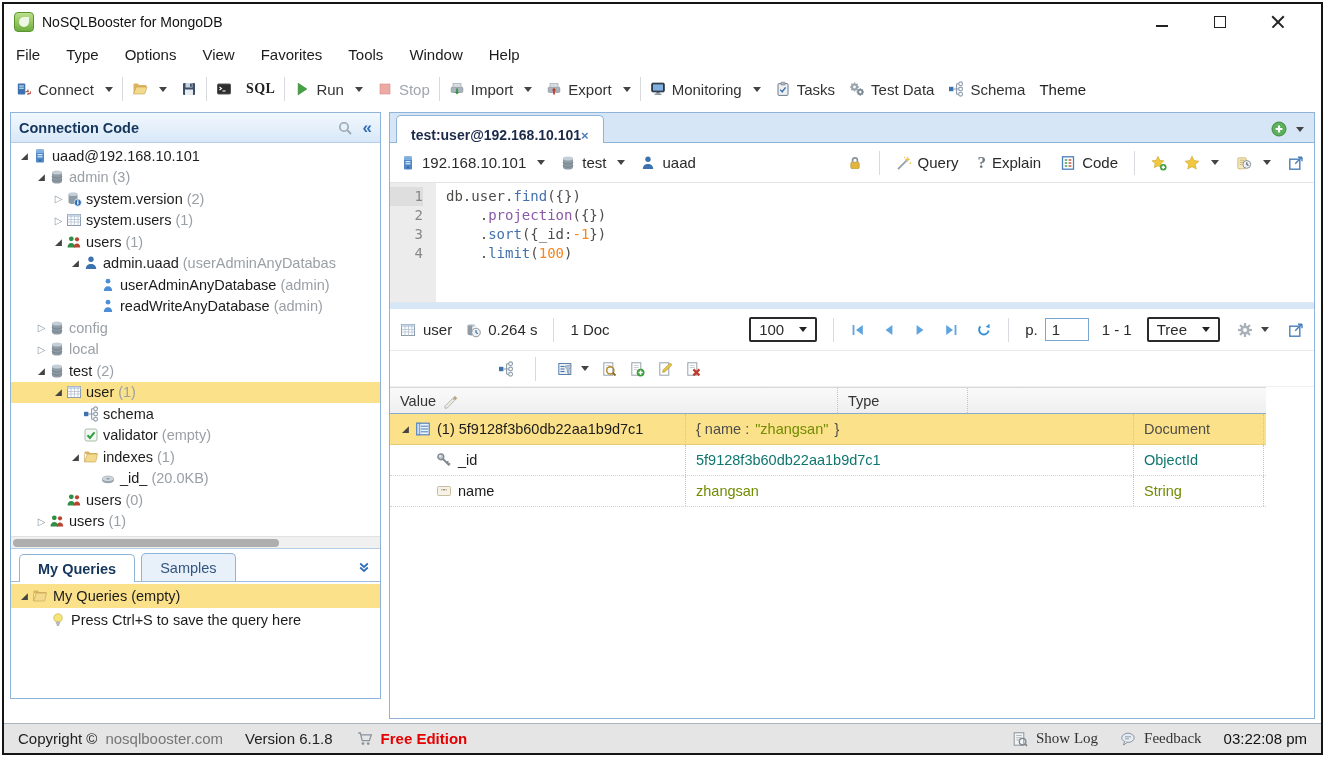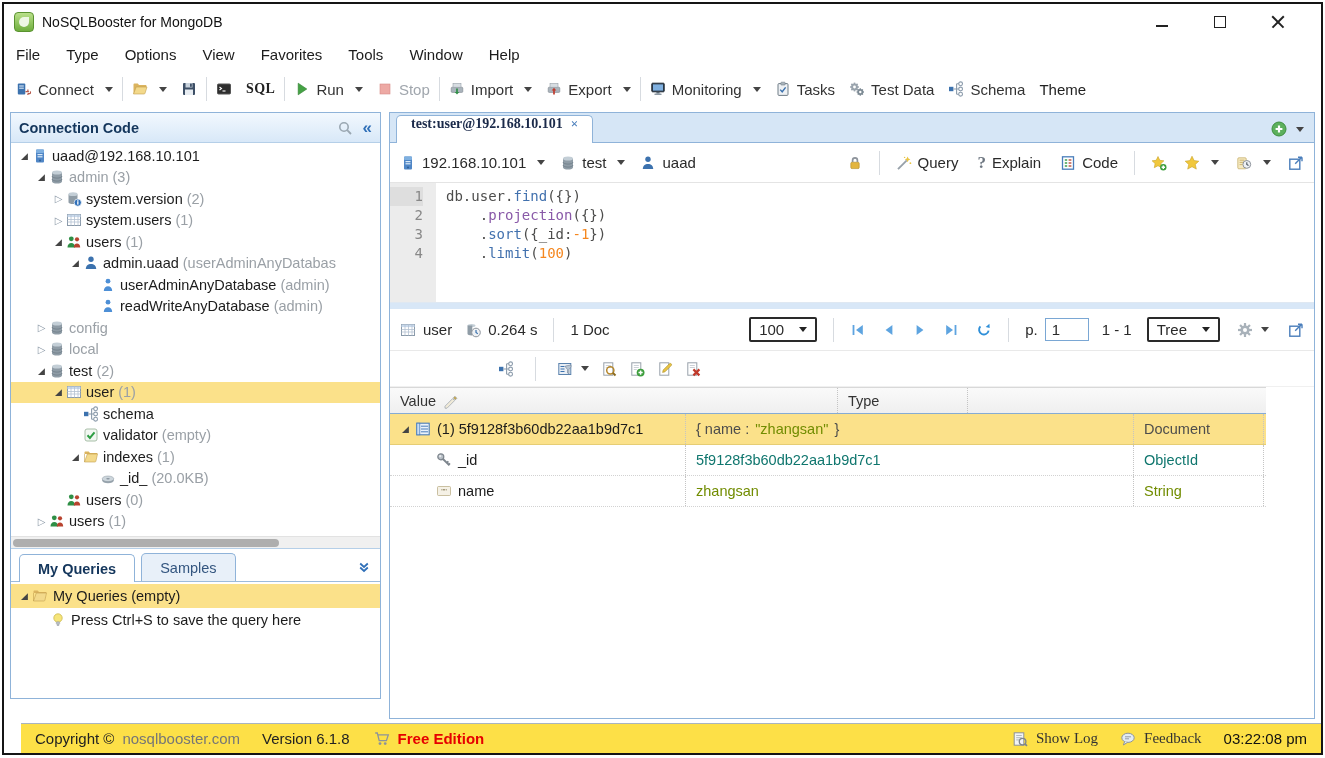--- a/index.html
+++ b/index.html
@@ -70,22 +70,22 @@
   .qlist { height:116px; padding-top:2px; }
   .qrow { height:24px; display:flex; align-items:center; font-size:14.5px; color:#1c1c1c; white-space:nowrap;}
   .qrow.sel { background:#fbe18a; }
   .qrow .ic { margin-right:5px;}
 
   
   .main { flex:1; display:flex; flex-direction:column; min-width:0; margin-bottom:4px;}
   .tabbar { height:31px; background:#d6e6f6; border:1px solid #8fb3d9; border-bottom:1px solid #8fb3d9;
             display:flex; align-items:flex-end; padding:0 10px 0 6px; }
   .etab { height:28px; background:#fff; border:1px solid #8fb3d9; border-bottom:none; border-radius:5px 5px 0 0;
-          display:flex; align-items:flex-start; gap:8px; padding:0 14px; margin-bottom:-1px; z-index:2;
-          font-size:14px; font-weight:bold; color:#1b2a4a; cursor:default;font-family:Liberation Serif, serif;}
+          display:flex; align-items:flex-end; padding:0 14px; margin-bottom:-1px; z-index:2;
+          font-size:14px; font-weight:bold; color:#1b2a4a; cursor:default;}
   .etab .x { color:#4a7ebb; font-weight:bold; font-size:13px; cursor:pointer;}
   .tabbar-right { margin-left:auto; display:flex; align-items:center; gap:4px; margin-bottom:5px;}
   .panel { flex:1; border:1px solid #8fb3d9; border-top:none; display:flex; flex-direction:column;
            background:#fff; min-height:0;}
 
   .querybar { height:40px; display:flex; align-items:center; padding:0 10px; gap:7px; font-size:15px;
               color:#2a2a2a; border-bottom:1px solid #e4e4e4;}
   .qbtn { display:flex; align-items:center; gap:6px; cursor:default; white-space:nowrap;}
   .qmark { font-family:"Liberation Serif",serif; font-weight:bold; font-size:17px; color:#6d7680;}
 
@@ -120,21 +120,21 @@
   .c-val { width:448px; padding-left:10px; display:flex; align-items:center; gap:6px; border-right:1px dotted #c4c4c4;
            height:100%; overflow:hidden; white-space:nowrap;}
   .c-type{ width:130px; padding-left:10px; display:flex; align-items:center; height:100%; border-right:1px dotted #c4c4c4;}
   .rrow { display:flex; height:31px; align-items:center; border-bottom:1px dotted #d2d2d2; background:#fff;}
   .rrow.sel { background:#fbe18a; border-bottom:1px solid #e6cd74;}
   .rrow .ic { margin-right:6px;}
   .rrow .arr{ margin-right:2px;}
 
   
   .statusbar { height:30px; border-top:1px solid #a9b4bf; display:flex; align-items:center;
-               padding:0 14px; gap:8px; font-size:15px; color:#222; background:#fde047;margin-left:17px;}
+               padding:0 14px; gap:8px; font-size:15px; color:#222; background:#e5e5e5;}
   .site { color:#767676;text-align:center; }
   .version { margin-left:14px; }
   .statusbar .cart { margin-left:16px; }
   .edition { color:#e60000; font-weight:bold; }
   .sb-right { margin-left:auto; display:flex; align-items:center; gap:8px; }
   .sb-right .lbl { margin-right:14px; color:#333;font-family:Liberation Serif, serif;}
   .time { color:#111; }
 </style>
 </head>
 <body>

